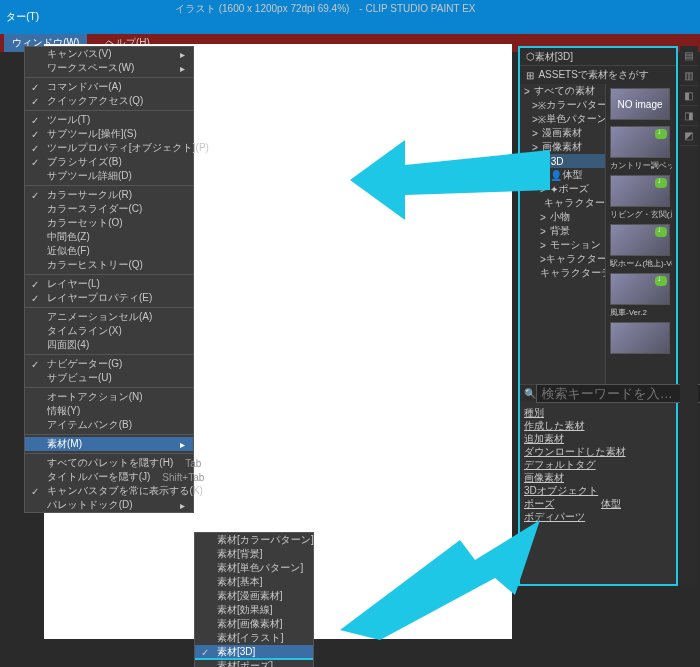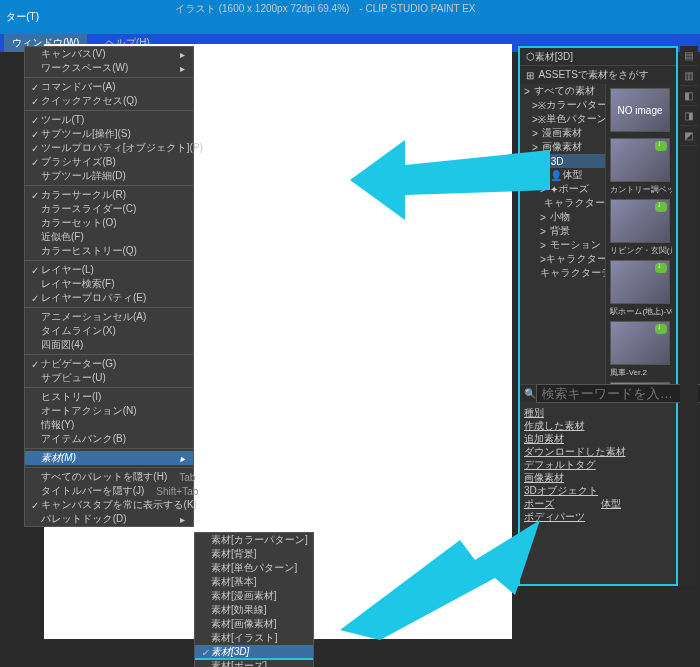--- a/index.html
+++ b/index.html
@@ -1,46 +1,46 @@
 <!DOCTYPE html>
 <html><head>
 <meta charset="utf-8">
 <style>
   * { margin: 0; padding: 0; box-sizing: border-box; font-family: "Meiryo", "Hiragino Sans", sans-serif; }
   body { width: 700px; height: 667px; background: #2a2a2a; color: #c8c8c8; font-size: 10px; overflow: hidden; position: relative; }
   .titlebar { height: 34px; background: #0a84d0; display: flex; align-items: center; padding-left: 6px; color: #fff; }
   .titleinfo { position: absolute; top: 2px; left: 175px; color: #c8c8c8; font-size: 10px; }
-  .menubar { height: 18px; background: #1d4ed8; display: flex; align-items: center; gap: 10px; padding-left: 4px; }
+  .menubar { height: 18px; background: #7f1d1d; display: flex; align-items: center; gap: 10px; padding-left: 4px; }
   .menubar .mitem { padding: 2px 8px; cursor: default; }
   .menubar .mitem.hi { background: #3a6ea5; color: #fff; }
   .canvas { position: absolute; top: 44px; left: 44px; width: 468px; height: 595px; background: #fff; }
   .dropdown { position: absolute; background: #3c3c3c; border: 1px solid #555; }
-  .dropdown .row { display: flex; align-items: center; height: 14px; padding: 0 8px 0 16px; position: relative; white-space: nowrap; }
-  .dropdown .row.hi { background: #3a6ea5; color: #fff; font-style: italic; }
+  .dropdown .row { display: flex; align-items: center; height: 14px; padding: 0 8px 0 22px; position: relative; white-space: nowrap; }
+  .dropdown .row.hi { background: #3a6ea5; color: #fff; }
   .dropdown .row.sep { height: 1px; background: #555; margin: 2px 0; padding: 0; }
   .dropdown .chk { position: absolute; left: 6px; color: #c8c8c8; }
   .dropdown .arr { margin-left: auto; padding-left: 12px; }
   .dropdown .sc { margin-left: auto; padding-left: 12px; color: #999; }
   .d1 { top: 46px; left: 24px; width: 170px; }
   .d2 { top: 532px; left: 194px; width: 120px; }
   .d2 .row.hi::after { content: ""; position: absolute; left: 0; right: 0; bottom: -1px; height: 2px; background: #1ec7e6; }
 
   .matpanel { position: absolute; top: 46px; right: 22px; width: 160px; height: 540px; border: 2px solid #1ec7e6; background: #333; }
   .matpanel .hdr { height: 18px; display: flex; align-items: center; padding: 0 6px; background: #2e2e2e; border-bottom: 1px solid #444; }
   .matpanel .assets { height: 18px; display: flex; align-items: center; padding: 0 6px; gap: 4px; background: #2e2e2e; }
   .matpanel .split { display: flex; height: 300px; }
   .tree { width: 86px; overflow: hidden; background: #333; border-right: 1px solid #444; }
   .tree .trow { height: 14px; display: flex; align-items: center; padding-left: 4px; white-space: nowrap; overflow: hidden; }
   .tree .trow.sel { background: #3a5a7a; color: #fff; }
   .tree .trow.lv1 { padding-left: 12px; }
   .tree .trow.lv2 { padding-left: 20px; }
   .tree .trow .ico { width: 10px; display: inline-block; }
   .thumbs { flex: 1; background: #2f2f2f; overflow: hidden; }
   .thumb { margin: 4px; }
-  .thumb .tpic { width: 60px; height: 44px; background: linear-gradient(135deg,#88a,#556); border: 1px solid #555; position: relative; }
+  .thumb .tpic { width: 60px; height: 32px; background: linear-gradient(135deg,#88a,#556); border: 1px solid #555; position: relative; }
   .thumb .tl { font-size: 8px; color: #c8c8c8; margin-top: 2px; white-space: nowrap; overflow: hidden; }
   .noimg { background: #1ec7e6; color: #fff; display: flex; align-items: center; justify-content: center; font-size: 10px; text-align: center; border: 3px solid #fff; }
   .cloud { position: absolute; top: 2px; right: 2px; width: 12px; height: 10px; background: #69c13b; border-radius: 4px; }
   .cloud::after { content:"↓"; color:#fff; font-size:8px; position:absolute; left:2px; top:-2px; }
 
   .searchbar { height: 18px; display: flex; align-items: center; padding: 0 4px; background: #2e2e2e; border-top: 1px solid #444; }
   .searchbar input { flex: 1; background: #222; border: 1px solid #555; color: #888; font-size: 13px; padding: 1px 4px; }
   .tags { background: #333; padding: 4px; text-decoration: underline; }
   .tags .tagrow { height: 13px; white-space: nowrap; }
   .tags .tagpair { display: flex; gap: 6px; }
@@ -112,34 +112,34 @@
       <span class="chk">✓</span>
       <span>カラーサークル(R)</span>
     </div>
     <div class="row">
       <span>カラースライダー(C)</span>
     </div>
     <div class="row">
       <span>カラーセット(O)</span>
     </div>
     <div class="row">
+      <span>中間色(Z)</span>
+    </div>
+    <div class="row">
       <span>近似色(F)</span>
     </div>
     <div class="row">
       <span>カラーヒストリー(Q)</span>
     </div>
     <div class="row sep"></div>
     <div class="row">
       <span class="chk">✓</span>
       <span>レイヤー(L)</span>
     </div>
     <div class="row">
-      <span>レイヤー検索(F)</span>
-    </div>
-    <div class="row">
       <span class="chk">✓</span>
       <span>レイヤープロパティ(E)</span>
     </div>
     <div class="row sep"></div>
     <div class="row">
       <span>アニメーションセル(A)</span>
     </div>
     <div class="row">
       <span>タイムライン(X)</span>
     </div>
@@ -148,23 +148,20 @@
     </div>
     <div class="row sep"></div>
     <div class="row">
       <span class="chk">✓</span>
       <span>ナビゲーター(G)</span>
     </div>
     <div class="row">
       <span>サブビュー(U)</span>
     </div>
     <div class="row sep"></div>
-    <div class="row">
-      <span>ヒストリー(I)</span>
-    </div>
     <div class="row">
       <span>オートアクション(N)</span>
     </div>
     <div class="row">
       <span>情報(Y)</span>
     </div>
     <div class="row">
       <span>アイテムバンク(B)</span>
     </div>
     <div class="row sep"></div>

